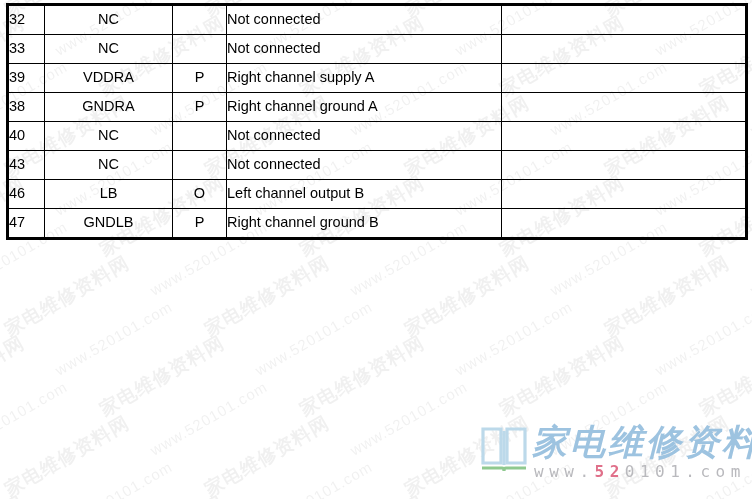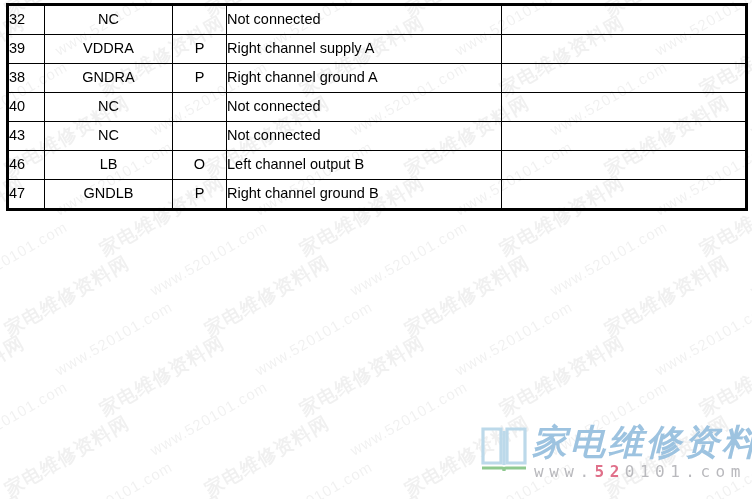--- a/index.html
+++ b/index.html
@@ -217,20 +217,27 @@
     </colgroup>
     <tbody id="pin-table-body">
         <tr>
           <td class="cell-pin">32</td>
           <td class="cell-name">NC</td>
           <td class="cell-type"></td>
           <td class="cell-desc">Not connected</td>
           <td class="cell-extra"></td>
         </tr>
         <tr>
+          <td class="cell-pin">33</td>
+          <td class="cell-name">NC</td>
+          <td class="cell-type"></td>
+          <td class="cell-desc">Not connected</td>
+          <td class="cell-extra"></td>
+        </tr>
+        <tr>
           <td class="cell-pin">39</td>
           <td class="cell-name">VDDRA</td>
           <td class="cell-type">P</td>
           <td class="cell-desc">Right channel supply A</td>
           <td class="cell-extra"></td>
         </tr>
         <tr>
           <td class="cell-pin">38</td>
           <td class="cell-name">GNDRA</td>
           <td class="cell-type">P</td>

